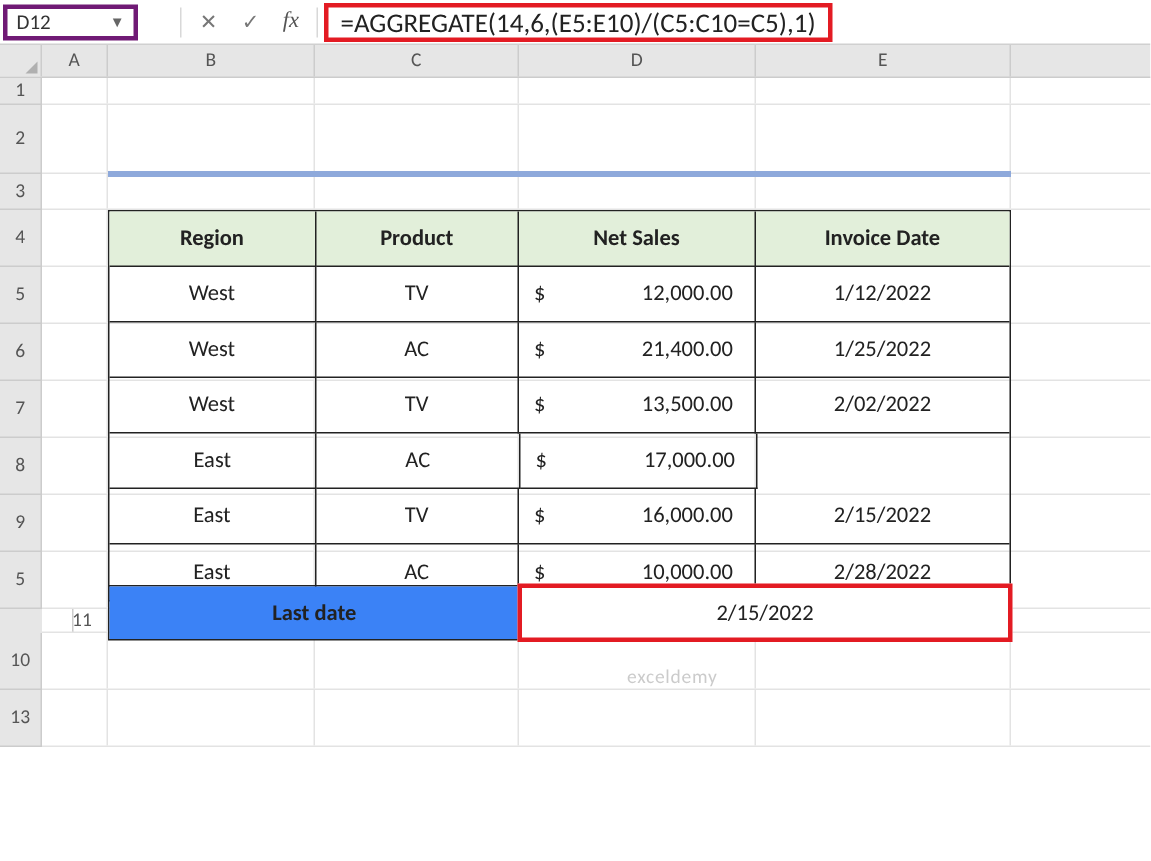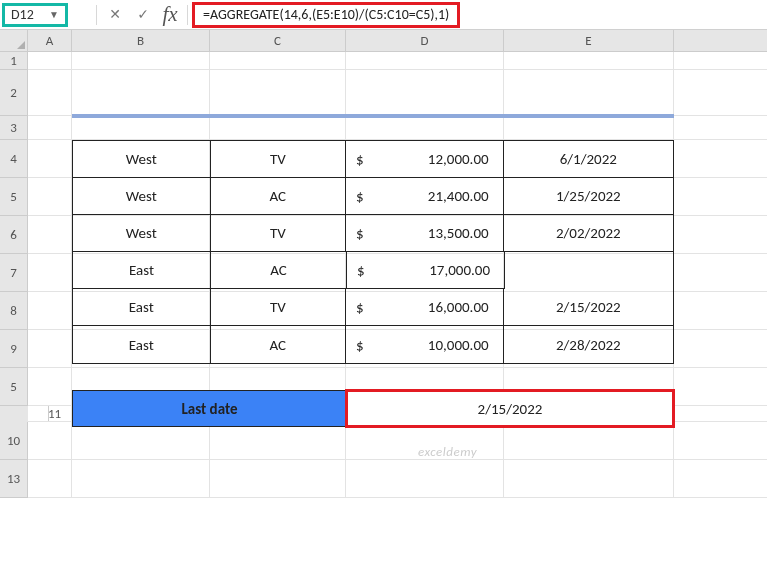--- a/index.html
+++ b/index.html
@@ -1,27 +1,27 @@
 <!DOCTYPE html>
 <html><head>
 <meta charset="utf-8">
 <style>
   * { box-sizing: border-box; margin: 0; padding: 0; }
   body { font-family: Calibri, Arial, sans-serif; font-size: 14px; background: #fff; color: #222; width: 767px; height: 574px; overflow: hidden; position: relative; user-select: none; }
 
   
   .fbar { display: flex; align-items: center; height: 30px; border-bottom: 1px solid #d0d0d0; background: #fff; padding: 0 2px; }
-  .namebox { width: 66px; height: 24px; display: flex; align-items: center; padding: 0 6px; border: 3px solid #14b8a6; background: #fff; font-size: 14px; color: #333; }
+  .namebox { width: 90px; height: 24px; display: flex; align-items: center; padding: 0 6px; border: 3px solid #701a75; background: #fff; font-size: 14px; color: #333; }
   .namebox .dd { margin-left: auto; color: #666; font-size: 10px; }
   .fb-gap { width: 24px; }
   .fb-btn { width: 28px; height: 24px; display: flex; align-items: center; justify-content: center; color: #777; }
   .fb-sep { width: 1px; height: 20px; background: #d8d8d8; margin: 0 4px; }
-  .fx { width: 26px; text-align: center; font-style: italic; font-family: "Times New Roman", serif; color: #555; font-size: 21px; }
+  .fx { width: 26px; text-align: center; font-style: italic; font-family: "Times New Roman", serif; color: #555; font-size: 15px; }
   .formula-wrap { flex: 1; display: flex; align-items: center; height: 26px; }
-  .formula { padding: 2px 8px; border: 3px solid #e31b23; background: #fff; font-size: 14px; color: #222; height: 26px; display: flex; align-items: center; }
+  .formula { padding: 2px 8px; border: 3px solid #e31b23; background: #fff; font-size: 18px; color: #222; height: 26px; display: flex; align-items: center; }
 
   
   .colhdr { display: flex; height: 22px; background: #e6e6e6; border-bottom: 1px solid #ccc; }
   .corner { width: 28px; border-right: 1px solid #ccc; background: #e6e6e6; position: relative; }
   .corner::after { content: ""; position: absolute; right: 2px; bottom: 2px; width: 0; height: 0; border-left: 8px solid transparent; border-bottom: 8px solid #b0b0b0; }
   .ch { text-align: center; color: #555; font-size: 13px; border-right: 1px solid #ccc; line-height: 22px; }
 
   
   .grid { display: flex; }
   .rowhdrs { width: 28px; background: #e6e6e6; }
@@ -59,21 +59,21 @@
   .tc.d.hdrc { justify-content: center; padding: 0; }
   .tc.e { width: 170px; }
   .dollar { }
   .amount { }
 
   
   .lastrow { position: absolute; left: 44px; top: 338px; width: 602px; height: 37px; display: flex; border: 1px solid #222; }
   .lastlabel { width: 274px; background: #3b82f6; border-right: 1px solid #222; display: flex; align-items: center; justify-content: center; font-weight: bold; font-size: 15px; }
   .lastval { flex: 1; display: flex; align-items: center; justify-content: center; font-size: 15px; border: 3px solid #e31b23; margin: -2px; background: #fff; }
 
-  .watermark { position: absolute; left: 390px; top: 392px; font-size: 13px; color: rgba(140,140,140,0.45); font-style: italic; letter-spacing: 0.5px; }
+  .watermark { position: absolute; left: 390px; top: 392px; font-size: 13px; color: rgba(140,140,140,0.45); letter-spacing: 0.5px; }
 </style>
 </head>
 <body>
 
 <div class="fbar">
   <div class="namebox">
     <span>D12</span>
     <span class="dd">▼</span>
   </div>
   <div class="fb-gap"></div>
@@ -208,28 +208,34 @@
         <div class="cA"></div>
         <div class="cB"></div>
         <div class="cC"></div>
         <div class="cD"></div>
         <div class="cE"></div>
       </div>
 
     <div class="title-underline"></div>
 
     <div class="tbl">
+      <div class="trow hdr">
+        <div class="tc b">Region</div>
+        <div class="tc c">Product</div>
+        <div class="tc d hdrc">Net Sales</div>
+        <div class="tc e last-col">Invoice Date</div>
+      </div>
       <div class="trow">
         <div class="tc b">West</div>
         <div class="tc c">TV</div>
         <div class="tc d">
             <span class="dollar">$</span>
             <span class="amount">12,000.00</span>
           </div>
-        <div class="tc e last-col">6/1/2022</div>
+        <div class="tc e last-col">1/12/2022</div>
       </div>
       <div class="trow">
         <div class="tc b">West</div>
         <div class="tc c">AC</div>
         <div class="tc d">
             <span class="dollar">$</span>
             <span class="amount">21,400.00</span>
           </div>
         <div class="tc e last-col">1/25/2022</div>
       </div>

